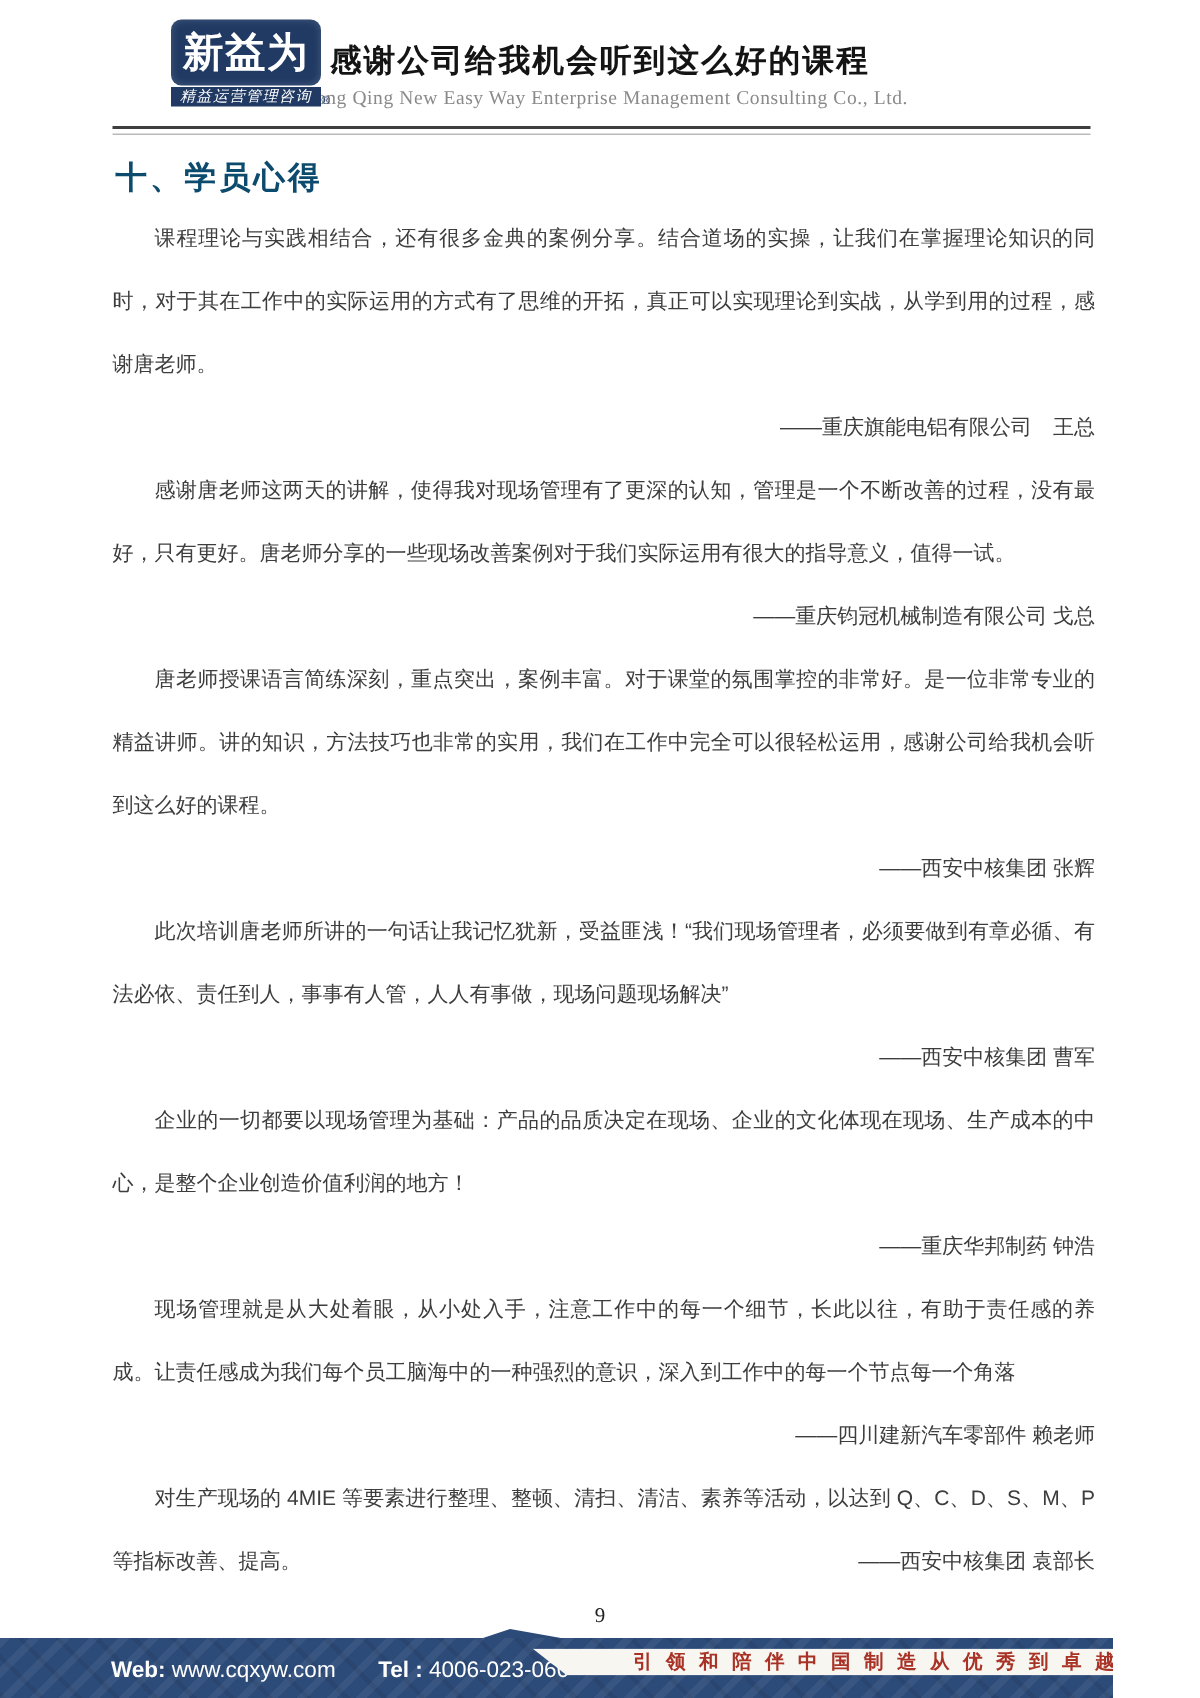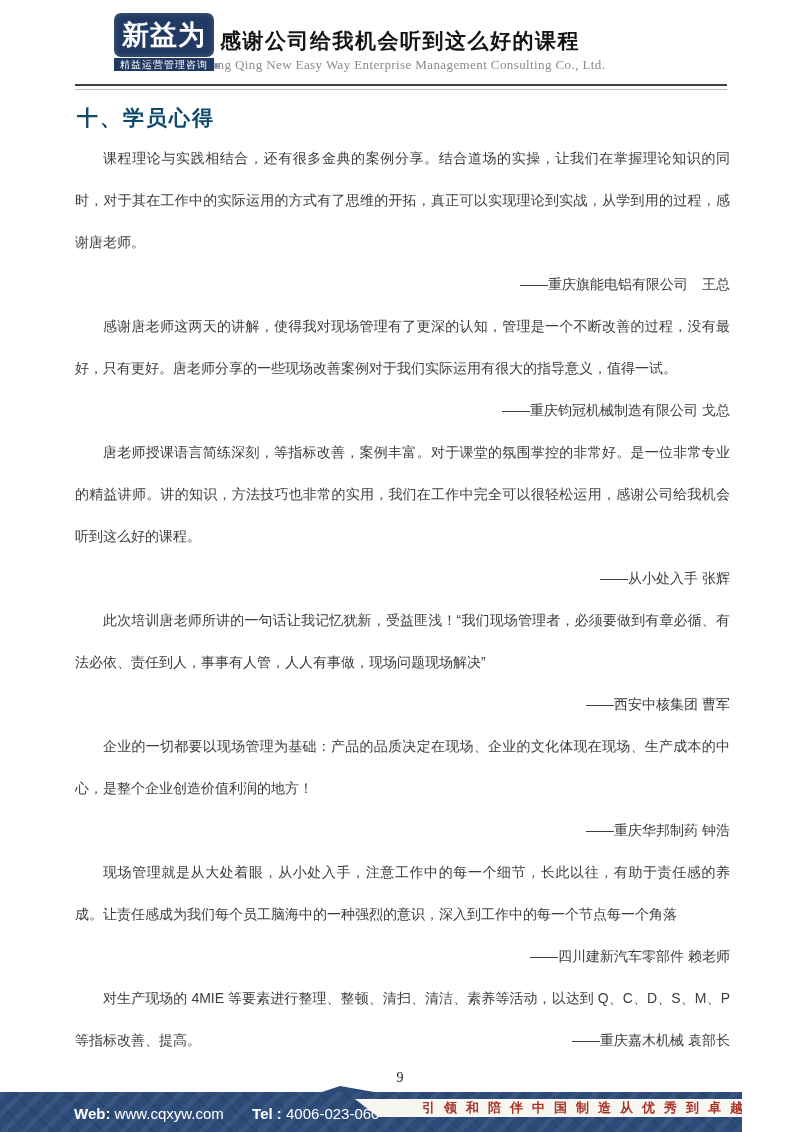--- a/index.html
+++ b/index.html
@@ -10,21 +10,21 @@
   
   .header{position:absolute;top:0;left:0;width:800px;height:92px;}
   .logo{position:absolute;left:114px;top:13px;width:100px;}
   .logo-main{
     height:44px;background:#203a63;border-radius:7px;color:#ffffff;
     font-weight:bold;font-size:27px;text-align:center;line-height:44px;
     letter-spacing:1px;box-shadow:inset 0 0 6px rgba(255,255,255,.18);
   }
   .logo-sub{
     margin-top:1px;background:#203a63;color:#ffffff;font-size:10px;
-    text-align:center;line-height:13px;letter-spacing:1px;position:relative;
+    text-align:center;line-height:13px;letter-spacing:1px;position:relative;font-style:italic;
   }
   .logo-rmark{position:absolute;right:-7px;bottom:-2px;font-size:8px;color:#203a63;}
   .header-center{text-align:center;padding-top:28px;}
   .company-cn{font-size:21px;font-weight:bold;color:#141414;letter-spacing:1.5px;line-height:26px;}
   .company-en{
     font-family:"Liberation Serif","DejaVu Serif",serif;
     font-size:13px;color:#8a8a8a;margin-top:3px;letter-spacing:.4px;
   }
   .header-rule{
     position:absolute;top:84px;left:75px;width:652px;height:3px;
@@ -96,43 +96,43 @@
       <p class="para">课程理论与实践相结合，还有很多金典的案例分享。结合道场的实操，让我们在掌握理论知识的同时，对于其在工作中的实际运用的方式有了思维的开拓，真正可以实现理论到实战，从学到用的过程，感谢唐老师。</p>
       <p class="attr">——重庆旗能电铝有限公司　王总</p>
     </div>
 
     <div class="testimonial">
       <p class="para">感谢唐老师这两天的讲解，使得我对现场管理有了更深的认知，管理是一个不断改善的过程，没有最好，只有更好。唐老师分享的一些现场改善案例对于我们实际运用有很大的指导意义，值得一试。</p>
       <p class="attr">——重庆钧冠机械制造有限公司 戈总</p>
     </div>
 
     <div class="testimonial">
-      <p class="para">唐老师授课语言简练深刻，等指标改善，案例丰富。对于课堂的氛围掌控的非常好。是一位非常专业的精益讲师。讲的知识，方法技巧也非常的实用，我们在工作中完全可以很轻松运用，感谢公司给我机会听到这么好的课程。</p>
-      <p class="attr">——从小处入手 张辉</p>
+      <p class="para">唐老师授课语言简练深刻，重点突出，案例丰富。对于课堂的氛围掌控的非常好。是一位非常专业的精益讲师。讲的知识，方法技巧也非常的实用，我们在工作中完全可以很轻松运用，感谢公司给我机会听到这么好的课程。</p>
+      <p class="attr">——西安中核集团 张辉</p>
     </div>
 
     <div class="testimonial">
       <p class="para">此次培训唐老师所讲的一句话让我记忆犹新，受益匪浅！“我们现场管理者，必须要做到有章必循、有法必依、责任到人，事事有人管，人人有事做，现场问题现场解决”</p>
       <p class="attr">——西安中核集团 曹军</p>
     </div>
 
     <div class="testimonial">
       <p class="para">企业的一切都要以现场管理为基础：产品的品质决定在现场、企业的文化体现在现场、生产成本的中心，是整个企业创造价值利润的地方！</p>
       <p class="attr">——重庆华邦制药 钟浩</p>
     </div>
 
     <div class="testimonial">
       <p class="para">现场管理就是从大处着眼，从小处入手，注意工作中的每一个细节，长此以往，有助于责任感的养成。让责任感成为我们每个员工脑海中的一种强烈的意识，深入到工作中的每一个节点每一个角落</p>
       <p class="attr">——四川建新汽车零部件 赖老师</p>
     </div>
 
     <div class="testimonial">
       <p class="para">
         <span>对生产现场的 4MIE 等要素进行整理、整顿、清扫、清洁、素养等活动，以达到 Q、C、D、S、M、P 等指标改善、提高。</span>
-        <span class="attr-float">——重庆嘉木机械 袁部长</span>
+        <span class="attr-float">——西安中核集团 袁部长</span>
       </p>
     </div>
   </section>
 
   <div class="page-number">9</div>
 
   <footer class="footer">
     <div class="footer-peak"></div>
     <div class="footer-left">
       <span class="lbl">Web:</span>

